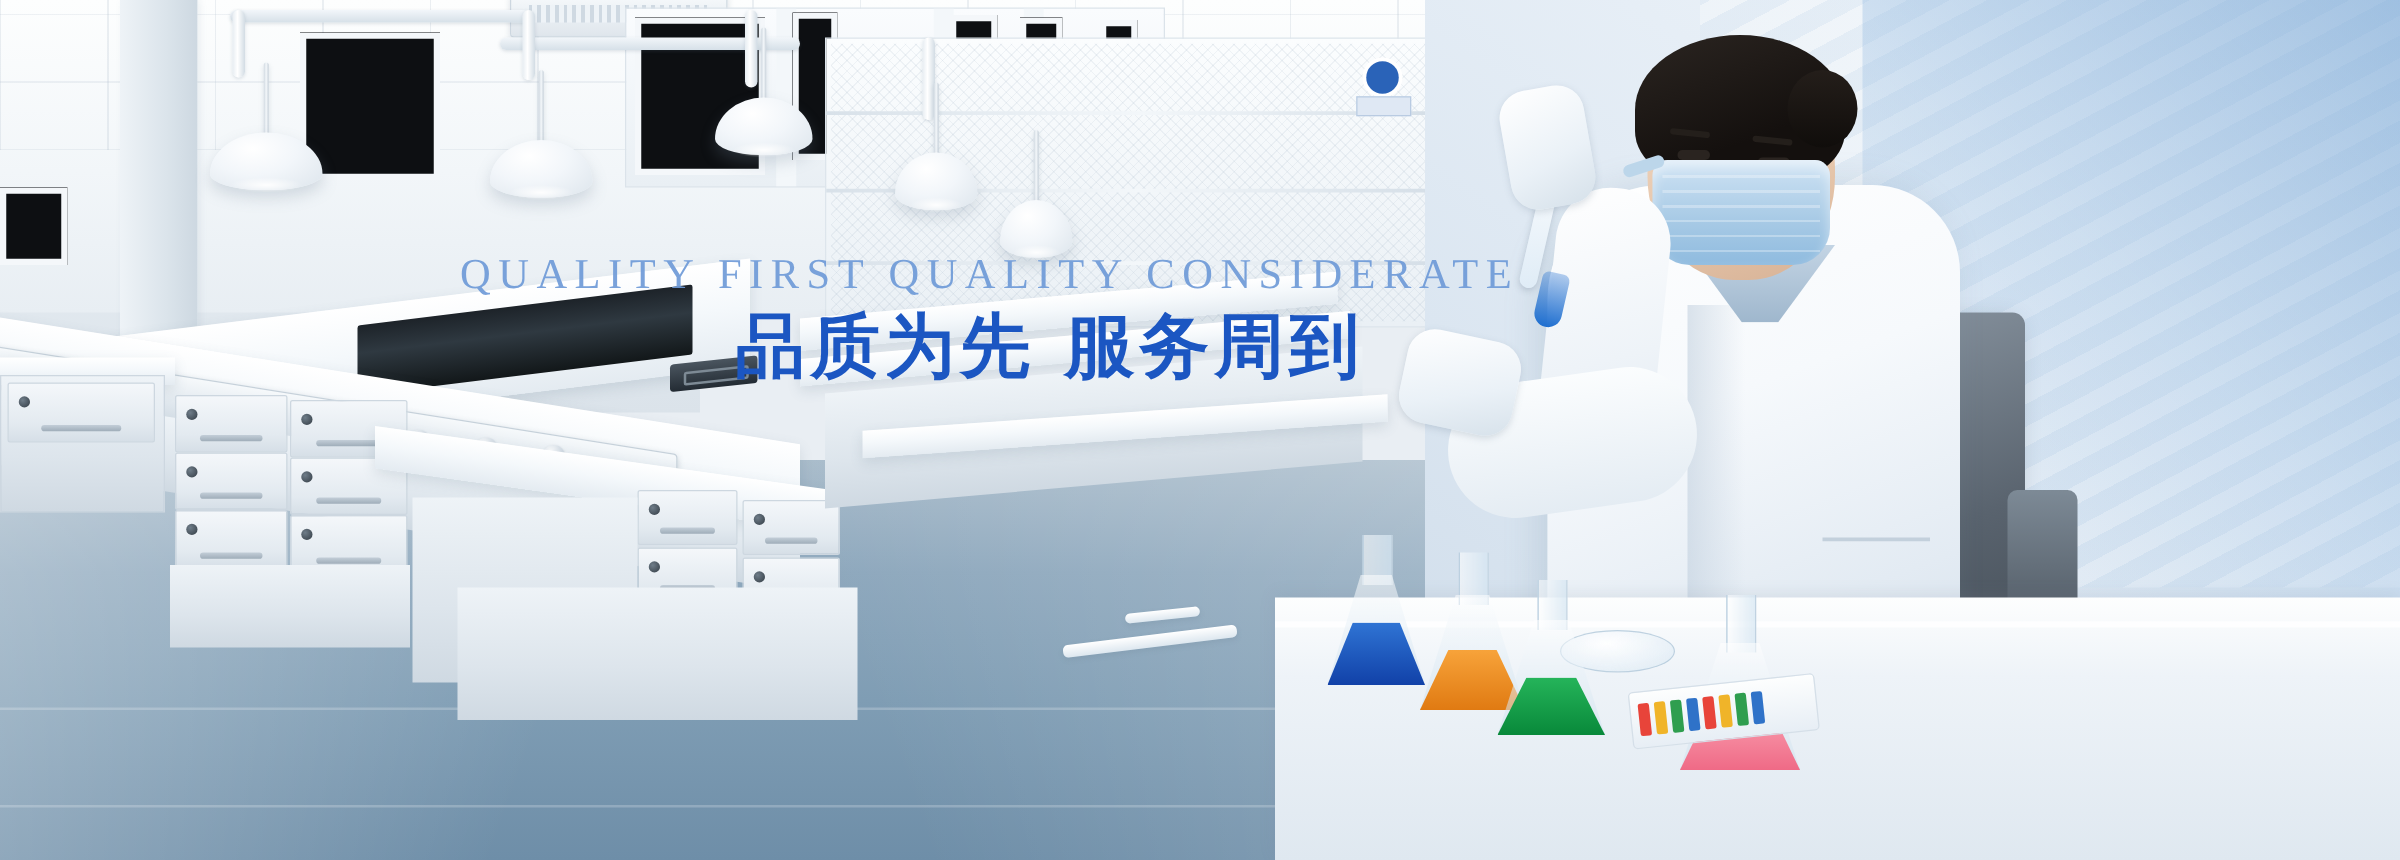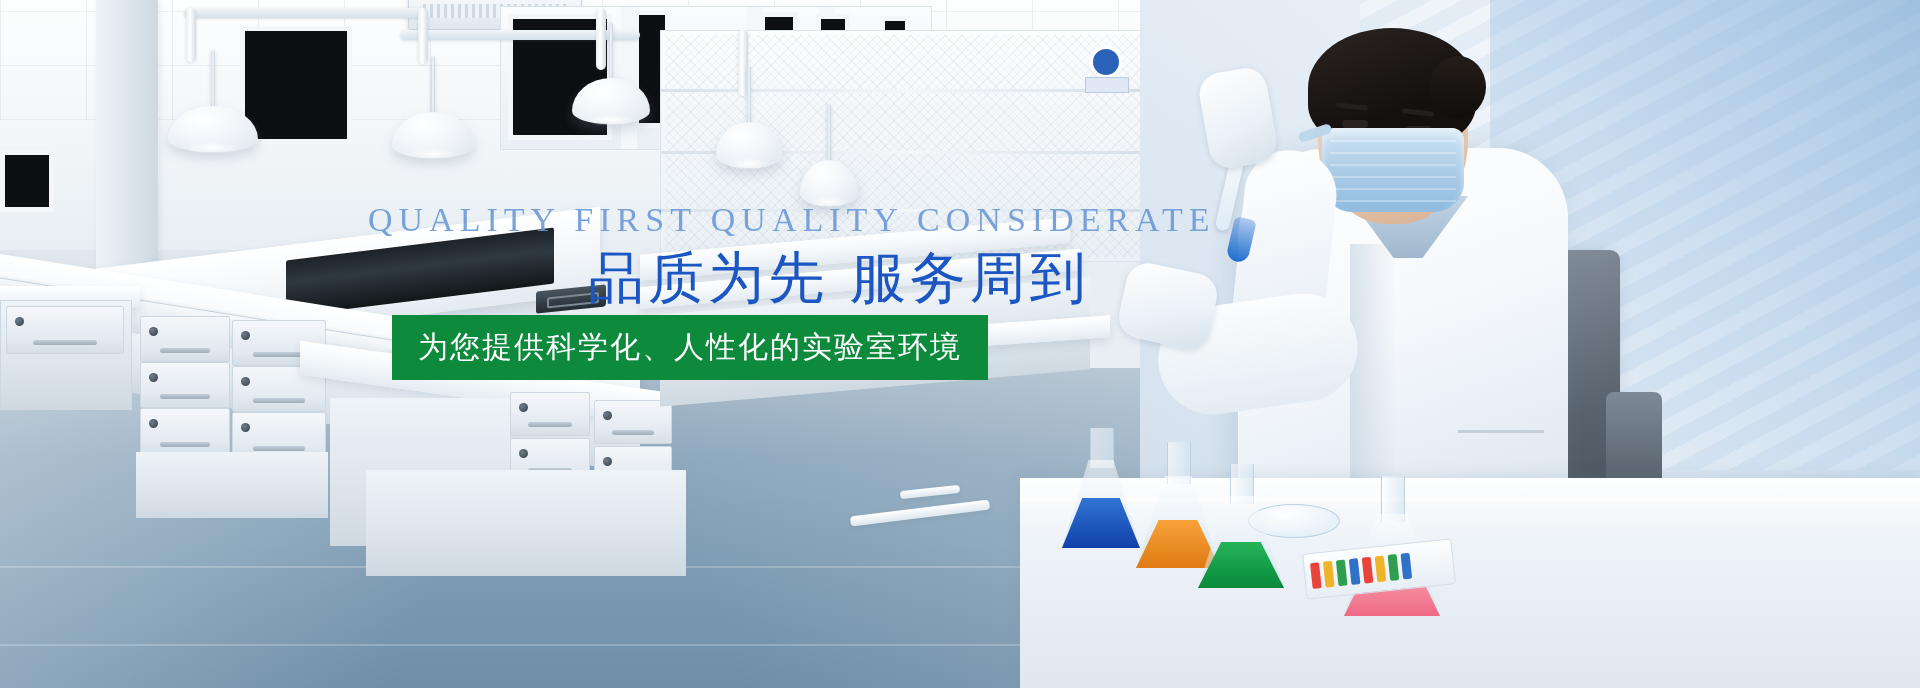--- a/index.html
+++ b/index.html
@@ -328,21 +328,21 @@
     font-family:"Liberation Serif","DejaVu Serif",serif;
     font-size:34px;line-height:1;
     letter-spacing:6px;
     color:#6f9bd8;
     white-space:nowrap;
     opacity:.92;
   }
   .headline{
     position:absolute;left:588px;top:250px;
     font-family:"DejaVu Sans","Liberation Sans",sans-serif;
-    font-weight:normal;
+    font-weight:bold;
     font-size:56px;line-height:1;
     letter-spacing:4px;
     color:#1b56c2;
     white-space:nowrap;
   }
   .greenbar{
     position:absolute;left:392px;top:315px;
     background:#0e8a3c;
     padding:14px 26px 16px 26px;
     white-space:nowrap;
@@ -565,18 +565,15 @@
       <span class="vial" style="background:#2f9e4f"></span>
       <span class="vial" style="background:#2f72c8"></span>
     </div>
   </div>
 
   <div class="overlay">
     <div class="eyebrow">QUALITY FIRST QUALITY CONSIDERATE</div>
 
     <div class="headline">品质为先 服务周到</div>
 
-    <div class="greenbar">
-      <div class="txt">为您提供科学化、人性化的实验室环境</div>
-    </div>
   </div>
 
 </div>
 
 </body></html>

